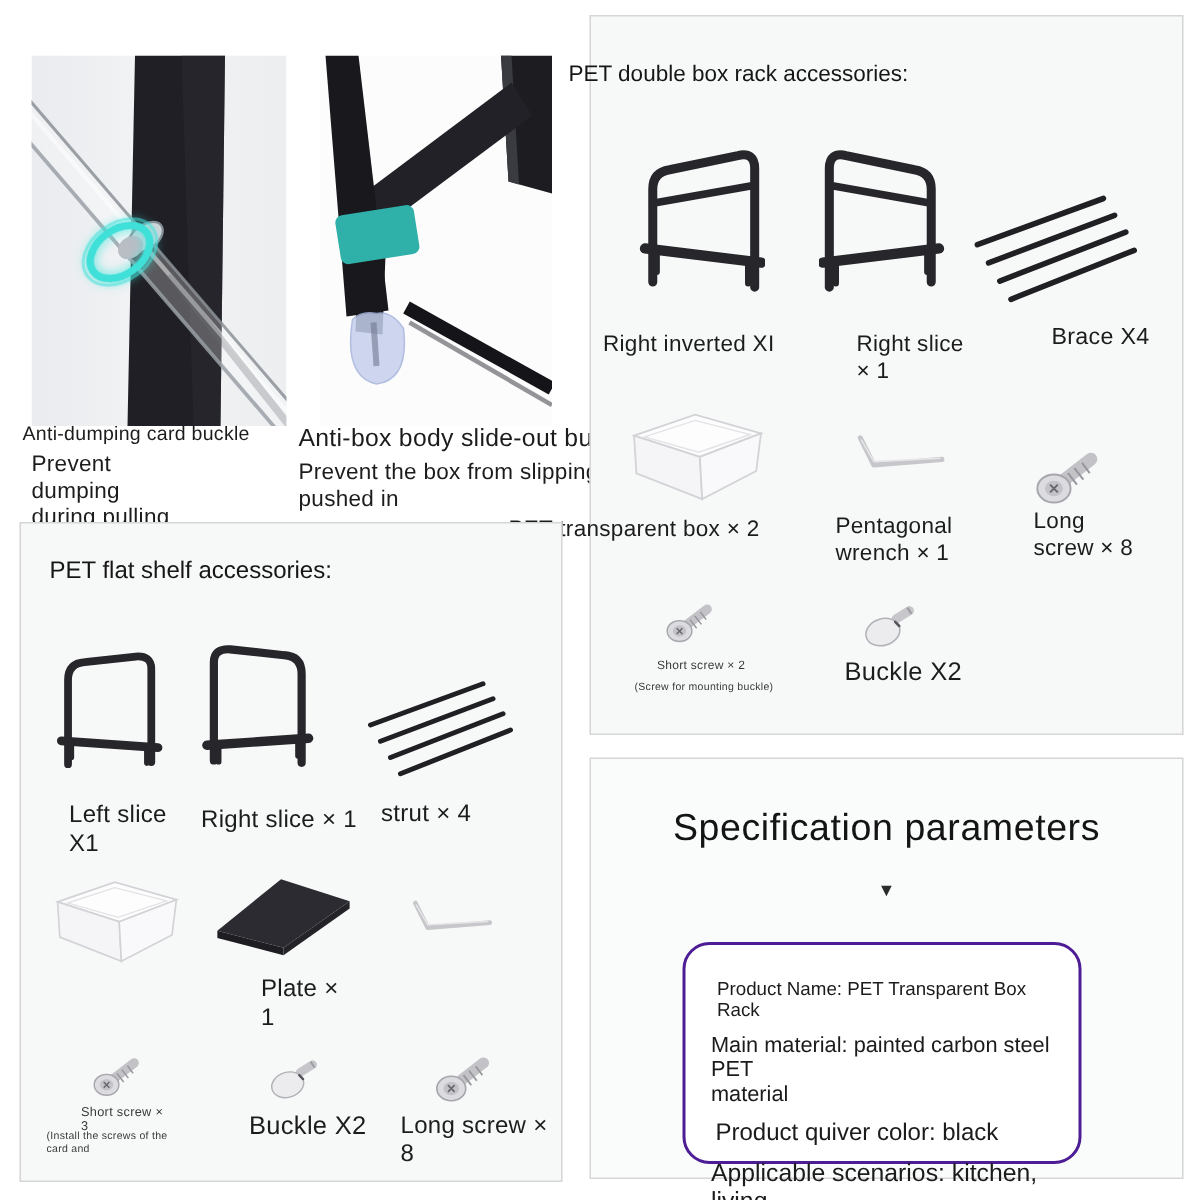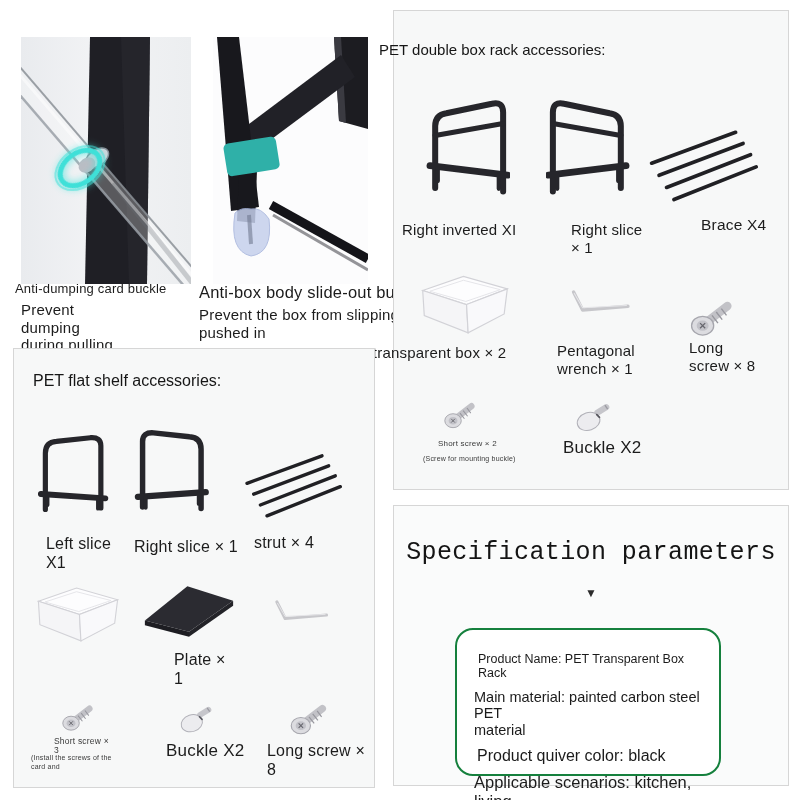--- a/index.html
+++ b/index.html
@@ -6,23 +6,23 @@
   #page{position:relative;width:800px;height:800px;background:#ffffff;overflow:hidden;
         font-family:"Liberation Sans",sans-serif;color:#1e1e1e;}
   .abs{position:absolute;}
   .pre{white-space:pre-line;}
   .panel{position:absolute;background:#f7f8f8;border:1px solid #d6d6d6;box-sizing:border-box;}
   .lbl{position:absolute;color:#1c1c1c;line-height:1.18;letter-spacing:.2px;}
   .hdr{position:absolute;color:#161616;}
   .tiny{color:#3a3a3a;}
   svg.icon{position:absolute;overflow:visible;}
   svg.mir{transform:scaleX(-1);}
-  #spec-title{position:absolute;left:0;width:100%;text-align:center;font-size:25px;color:#141414;letter-spacing:.4px;font-family:Liberation Mono, monospace;}
+  #spec-title{position:absolute;left:0;width:100%;text-align:center;font-size:25px;color:#141414;letter-spacing:.4px;}
   #spec-arrow{position:absolute;left:0;width:100%;text-align:center;font-size:12px;color:#2b2b2b;}
-  #spec-box{position:absolute;background:#ffffff;border:2px solid #15803d;border-radius:18px;
+  #spec-box{position:absolute;background:#ffffff;border:2px solid #4c1d95;border-radius:18px;
             box-sizing:border-box;display:flex;flex-direction:column;gap:8px;padding:22px 12px 12px 17px;}
   .spec-row{color:#1b1b1b;line-height:1.15;}
   .sr0{font-size:12.5px;padding-left:4px;}
   .sr1{font-size:14.5px;}
   .sr2{font-size:16px;padding-left:3px;}
   .sr3{font-size:16.5px;}
 </style>
 </head>
 <body>
 

